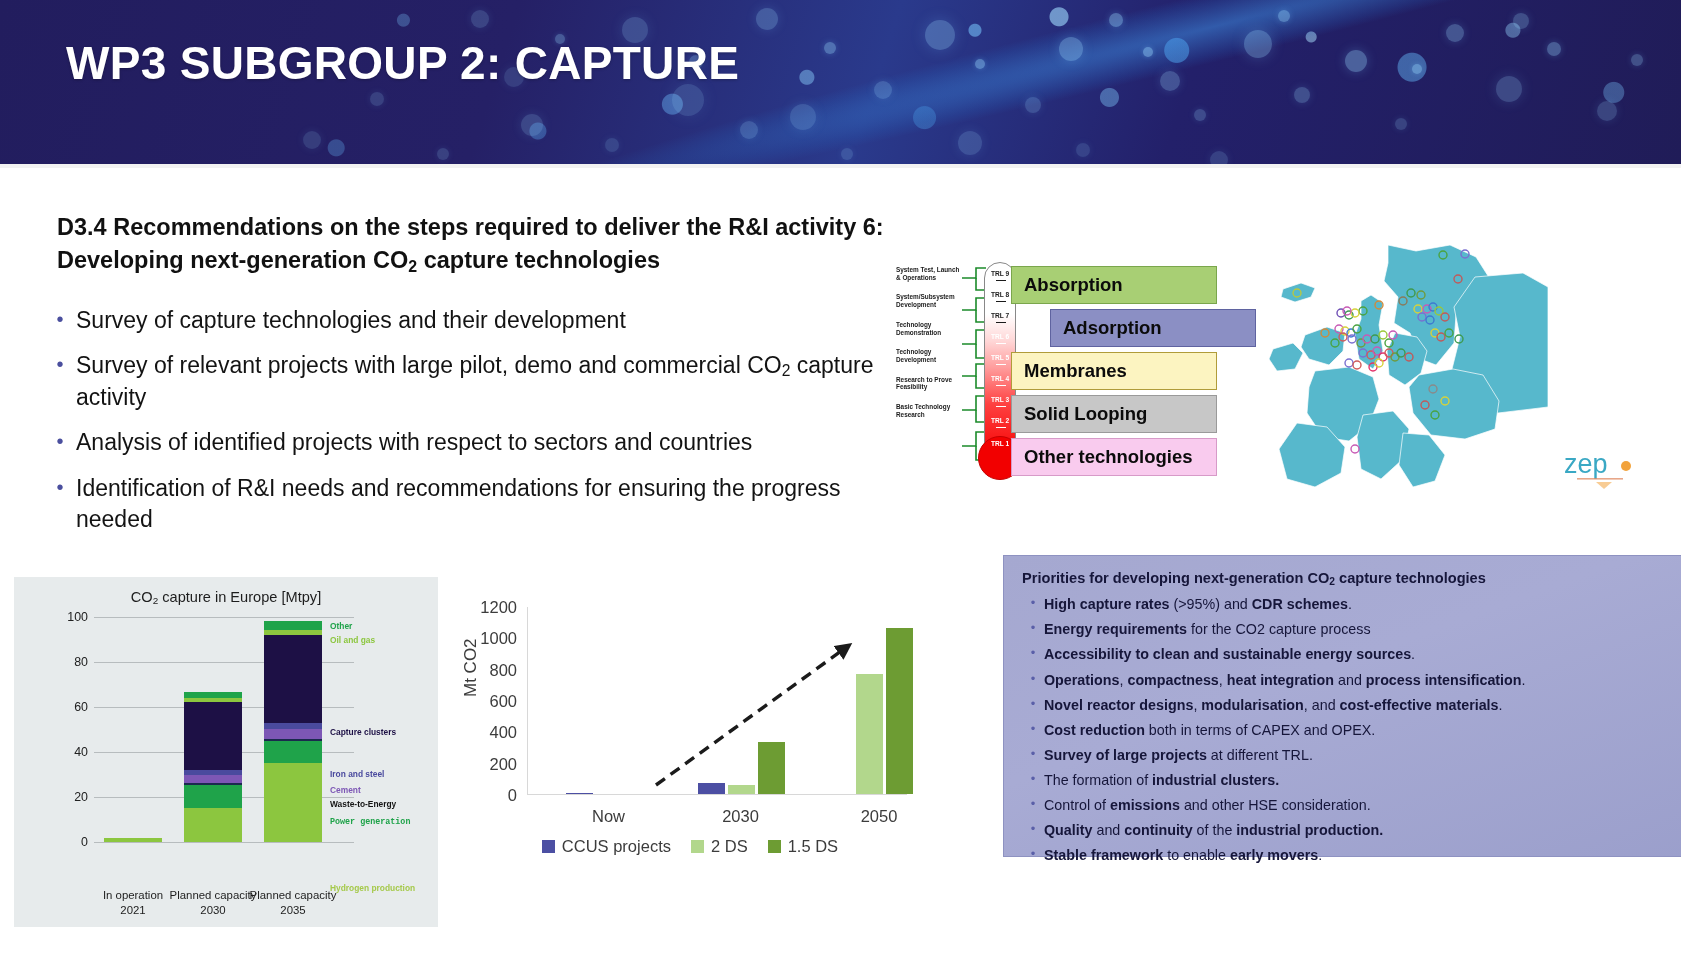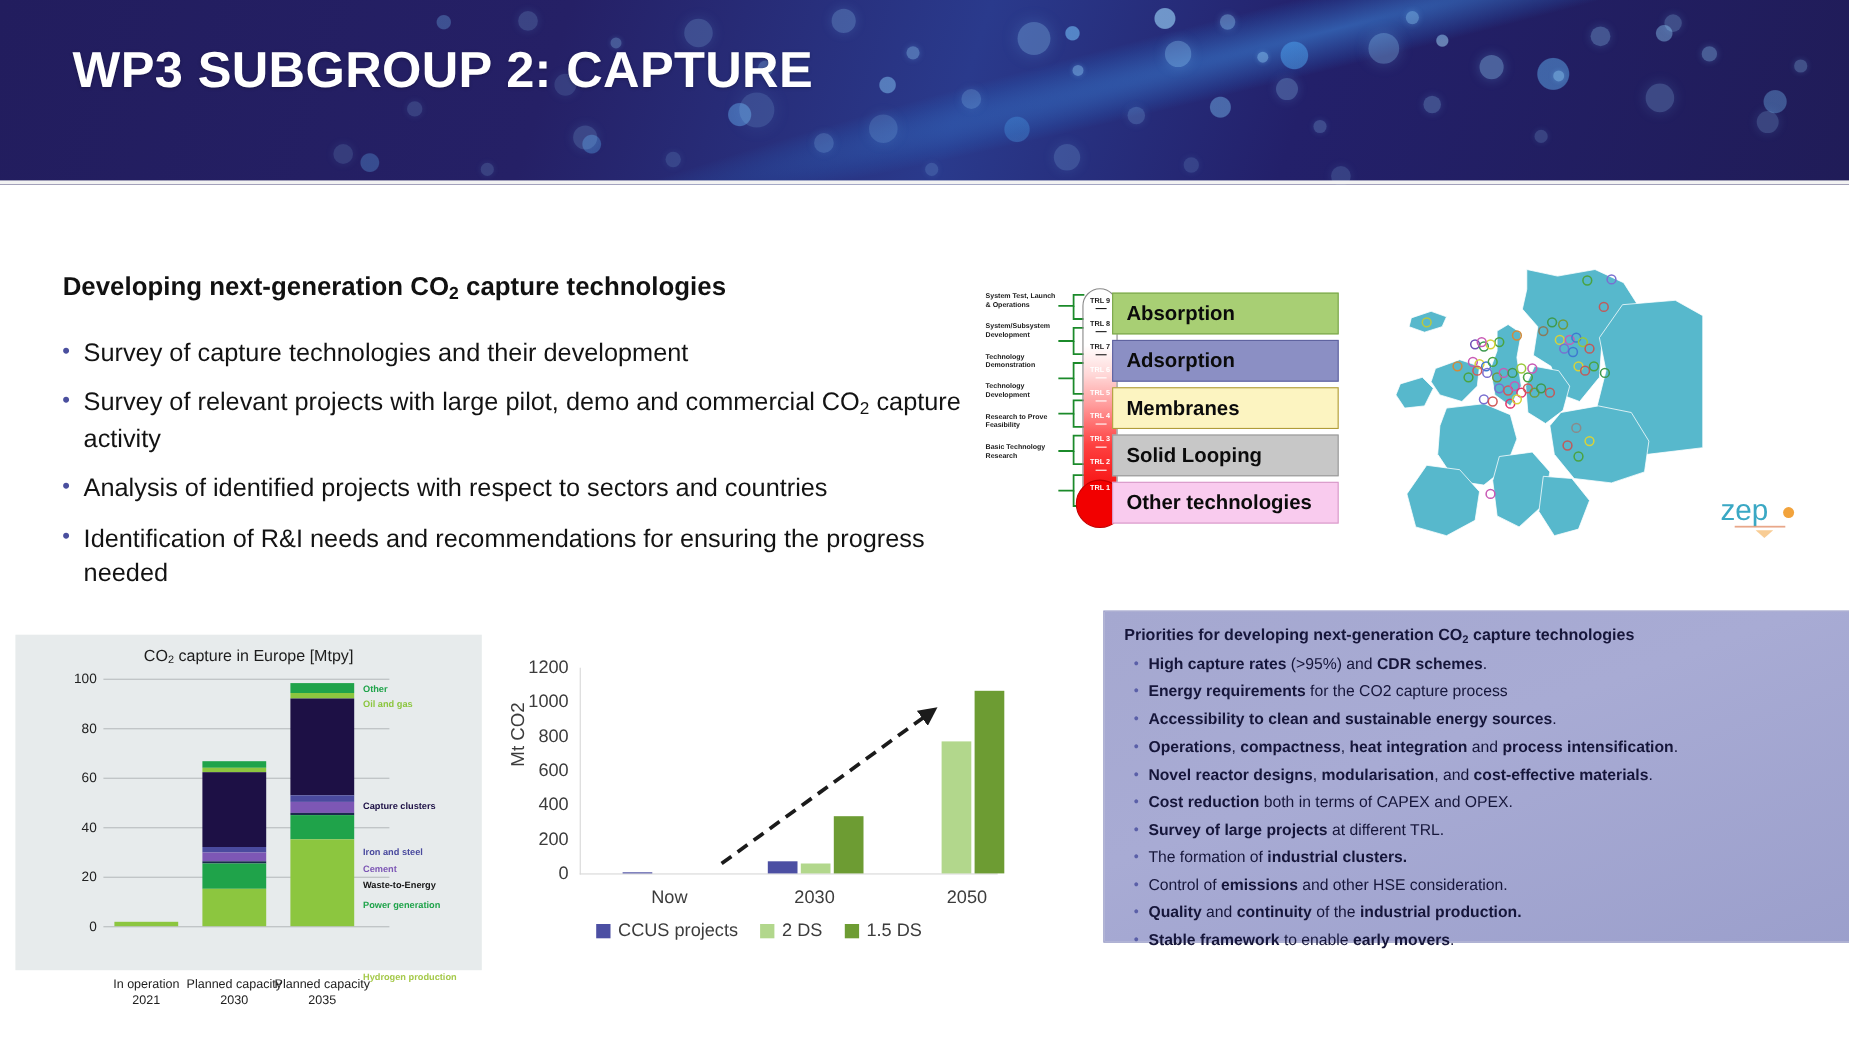--- a/index.html
+++ b/index.html
@@ -96,21 +96,21 @@
     border:1px solid #8e92c1; padding:14px 18px 10px 18px;
   }
   .prio-title { font-size:14.6px; font-weight:700; color:#16163a; margin-bottom:7px; }
   .prio-title sub { font-size:.7em; vertical-align:-.22em; }
   .prio-item { display:flex; align-items:flex-start; margin-bottom:4.4px; }
   .prio-item .pd { color:#5a5fa8; font-size:13px; width:22px; flex:none; text-align:center; line-height:1.45;}
   .prio-item .pt { font-size:14.3px; color:#16163a; line-height:1.45; }
   .prio-item .pt b { font-weight:700; }
 
   
-  .chart1 { position:absolute; left:14px; top:577px; width:424px; height:305px; background:#e7ebec; }
+  .chart1 { position:absolute; left:14px; top:577px; width:424px; height:350px; background:#e7ebec; }
   .c1-title { position:absolute; left:0; top:12px; width:100%; text-align:center; font-size:14.6px; color:#1d1d1d; }
   .c1-title sub { font-size:.68em; vertical-align:-.22em; }
   .c1-plot { position:absolute; left:80px; top:40px; width:270px; height:225px; }
   .c1-grid { position:absolute; left:0; width:260px; height:1px; background:#b7bcbe; }
   .c1-ylab { position:absolute; right:calc(100% + 6px); font-size:12.4px; color:#212121; transform:translateY(-50%); white-space:nowrap;}
   .c1-bar { position:absolute; bottom:0; width:58px; }
   .c1-seg { width:100%; }
   .c1-xlab { position:absolute; top:271px; font-size:11.4px; color:#1d1d1d; text-align:center; line-height:1.28; width:98px;}
   .c1-leg { position:absolute; font-size:8.4px; font-weight:700; white-space:nowrap; }
 
@@ -171,21 +171,21 @@
         <div class="bokeh" style="left: 68%; top: 28%; width: 10px; height: 10px; background: rgba(150, 215, 255, 0.44); box-shadow: rgba(120, 195, 255, 0.31) 0px 0px 5px;"></div>
         <div class="bokeh" style="left: 76%; top: 6%; width: 12px; height: 12px; background: rgba(150, 215, 255, 0.38); box-shadow: rgba(120, 195, 255, 0.267) 0px 0px 6px;"></div>
         <div class="bokeh" style="left: 84%; top: 38%; width: 10px; height: 10px; background: rgba(150, 215, 255, 0.4); box-shadow: rgba(120, 195, 255, 0.28) 0px 0px 5px;"></div>
         <div class="bokeh" style="left: 90%; top: 8%; width: 16px; height: 16px; background: rgba(150, 215, 255, 0.26); box-shadow: rgba(120, 195, 255, 0.18) 0px 0px 8px;"></div>
       </div>
     <div class="banner-title">WP3 SUBGROUP 2: CAPTURE</div>
     <div class="banner-base"></div>
   </div>
 
   <div class="headline">
-    <br>
+    <span>D3.4 Recommendations on the steps required to deliver the R&amp;I activity 6:</span><br>
     <span>Developing next-generation CO</span><sub>2</sub><span> capture technologies</span>
   </div>
 
   <div class="bullets">
     <div class="bul">
       <span class="dot">•</span>
       <span class="txt">Survey of capture technologies and their development</span>
     </div>
     <div class="bul">
       <span class="dot">•</span>
@@ -431,21 +431,21 @@
           <div class="c1-seg" style="height: 22.5px; background: rgb(31, 163, 74);"></div>
           <div class="c1-seg" style="height: 78.75px; background: rgb(140, 198, 63);"></div>
         </div>
         <div class="c1-xlab" style="left: 150px;"><span>Planned capacity</span><br><span>2035</span></div>
         <div class="c1-leg" style="left: 236px; top: 4px; color: rgb(31, 163, 74);">Other</div>
         <div class="c1-leg" style="left: 236px; top: 18px; color: rgb(140, 198, 63);">Oil and gas</div>
         <div class="c1-leg" style="left: 236px; top: 110px; color: rgb(29, 16, 69);">Capture clusters</div>
         <div class="c1-leg" style="left: 236px; top: 152px; color: rgb(74, 74, 158);">Iron and steel</div>
         <div class="c1-leg" style="left: 236px; top: 168px; color: rgb(125, 87, 181);">Cement</div>
         <div class="c1-leg" style="left: 236px; top: 182px; color: rgb(20, 20, 20);">Waste-to-Energy</div>
-        <div class="c1-leg" style="left: 236px; top: 200px; color: rgb(31, 163, 74);">Power generation</div>
+        <div class="c1-leg" style="left: 236px; top: 200px; color: rgb(31, 163, 74); font-family: Liberation Mono, monospace;">Power generation</div>
         <div class="c1-leg" style="left: 236px; top: 266px; color: rgb(165, 201, 74);">Hydrogen production</div>
       </div>
   </div>
 
   <div class="chart2">
     <div id="c2-yticks">
         <div class="c2-yl" style="left: 16px; top: 210px;">0</div>
         <div class="c2-yl" style="left: 16px; top: 178.667px;">200</div>
         <div class="c2-yl" style="left: 16px; top: 147.333px;">400</div>
         <div class="c2-yl" style="left: 16px; top: 116px;">600</div>
@@ -486,21 +486,21 @@
         </div>
       </div>
   <div class="c2-xl" style="left: 153.5px; top: 222px;">Now</div>
       <div class="c2-xl" style="left: 285.5px; top: 222px;">2030</div>
       <div class="c2-xl" style="left: 424px; top: 222px;">2050</div>
     </div>
 
 <div class="techbox" style="top: 266px; background: rgb(168, 207, 116); border: 1.5px solid rgb(122, 166, 76);">
       <span>Absorption</span>
     </div>
-    <div class="techbox" style="top: 309px; background: rgb(139, 143, 196); border: 1.5px solid rgb(95, 99, 160);">
+    <div class="techbox" style="top: 309px; background: rgb(139, 143, 196); border: 1.5px solid rgb(95, 99, 160); margin-left: 39px;">
       <span>Adsorption</span>
     </div>
     <div class="techbox" style="top: 352px; background: rgb(252, 244, 193); border: 1.5px solid rgb(176, 156, 58);">
       <span>Membranes</span>
     </div>
     <div class="techbox" style="top: 438px; background: rgb(249, 203, 238); border: 1.5px solid rgb(215, 154, 200);">
       <span>Other technologies</span>
     </div>
     <div class="techbox" style="top: 395px; background: rgb(199, 199, 199); border: 1.5px solid rgb(154, 154, 154);">
       <span>Solid Looping</span>

